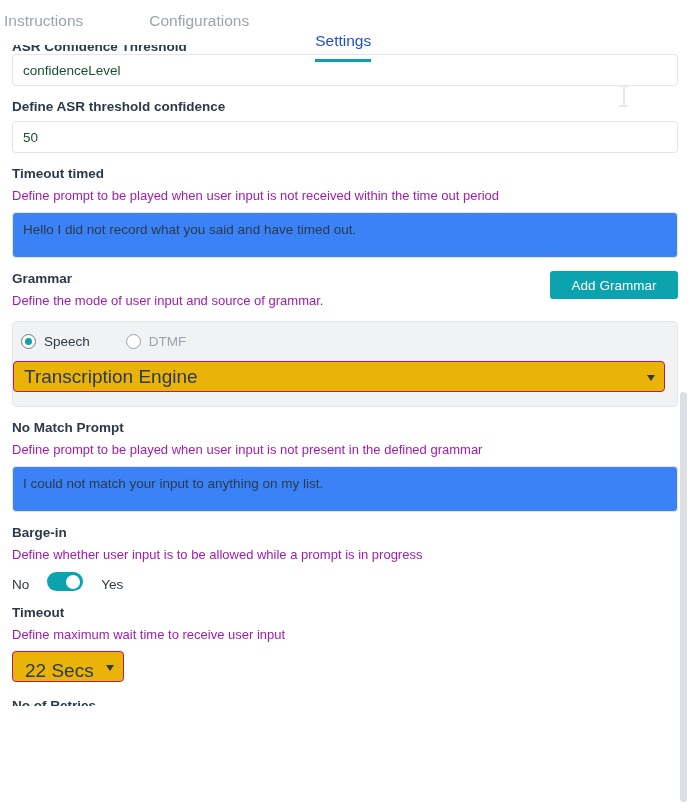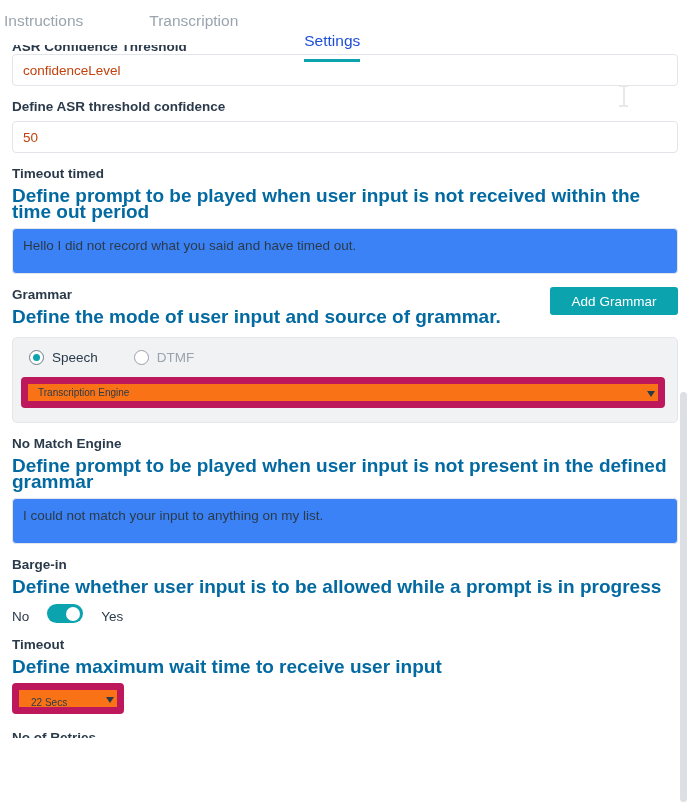--- a/index.html
+++ b/index.html
@@ -83,36 +83,36 @@
 
   .field-label {
     font-size: 13.5px;
     font-weight: bold;
     color: #2b3a4a;
     margin-top: 13px;
     margin-bottom: 6px;
     line-height: 16px;
   }
   .field-desc {
-    font-size: 19px;
-    color: #0369a1;
+    font-size: 13px;
+    color: #a21caf;
     margin-bottom: 8px;
     line-height: 16px;
-    font-weight: bold;
+    font-weight: normal;
   }
 
   .text-input {
     width: 100%;
     height: 32px;
     border: 1px solid #e2e5e9;
     border-radius: 4px;
     background: #ffffff;
     font-family: "Liberation Sans", sans-serif;
     font-size: 13.5px;
-    color: #c2410c;
+    color: #14532d;
     padding: 0 10px;
     outline: none;
     display: block;
   }
 
   .text-area {
     width: 100%;
     height: 46px;
     border: 1px solid #e2e5e9;
     border-radius: 4px;
@@ -149,21 +149,21 @@
     margin-top: 13px;
     white-space: nowrap;
     min-width: 128px;
   }
 
   
   .panel {
     background: #f1f2f4;
     border: 1px solid #e4e6ea;
     border-radius: 5px;
-    padding: 12px 12px 14px 8px;
+    padding: 12px 12px 14px 0;
     margin-top: 4px;
   }
   .radio-row {
     display: flex;
     align-items: center;
     margin-bottom: 12px;
     padding-left: 8px;
   }
   .radio-opt {
     display: flex;
@@ -192,24 +192,24 @@
   .radio-label { font-size: 13.5px; color: #2b3a4a; }
   .radio-opt:not(.sel) .radio-label { color: #9aa4ae; }
 
   .select-wrap {
     position: relative;
     width: 100%;
   }
   .select-box {
     width: 100%;
     height: 31px;
-    background: #f97316;
-    border: 7px solid #be185d;
+    background: #eab308;
+    border: 1px solid #be185d;
     border-radius: 4px;
-    font-size: 10px;
+    font-size: 19px;
     color: #2b3a4a;
     padding: 0 26px 0 10px;
     display: flex;
     align-items: center;
     cursor: pointer;
   }
   .caret {
     position: absolute;
     right: 10px;
     top: 50%;
@@ -309,21 +309,21 @@
     display: block;
   }
 </style>
 </head>
 <body>
 
 <div class="page">
 
   <div class="tabbar">
     <div class="tab">Instructions</div>
-    <div class="tab">Transcription</div>
+    <div class="tab">Configurations</div>
     <div class="tab active">Settings</div>
   </div>
 
   <div class="content">
     <div class="inner">
 
       <div class="cut-heading">ASR Confidence Threshold</div>
 
       <input class="text-input" type="text" value="confidenceLevel" style="">
 
@@ -354,21 +354,21 @@
           </div>
         </div>
         <div class="select-wrap">
           <div class="select-box">
             <span>Transcription Engine</span>
           </div>
           <span class="caret"></span>
         </div>
       </div>
 
-      <div class="field-label">No Match Engine</div>
+      <div class="field-label">No Match Prompt</div>
       <div class="field-desc">Define prompt to be played when user input is not present in the defined grammar</div>
       <textarea class="text-area" style="">I could not match your input to anything on my list.</textarea>
 
       <div class="field-label">Barge-in</div>
       <div class="field-desc">Define whether user input is to be allowed while a prompt is in progress</div>
       <div class="toggle-row">
         <span class="tg-label">No</span>
         <div class="toggle">
           <span class="knob"></span>
         </div>

